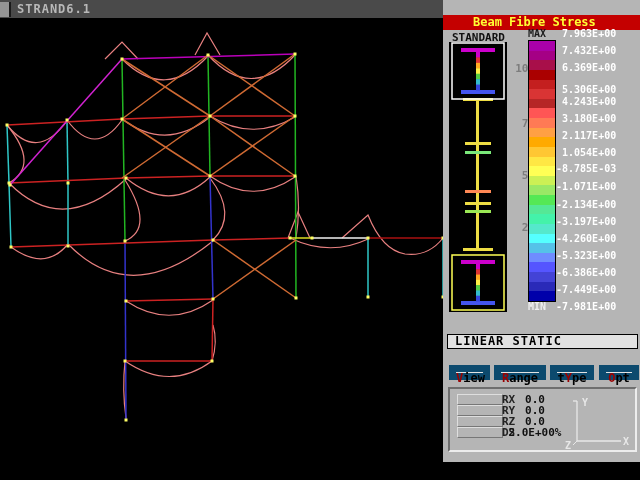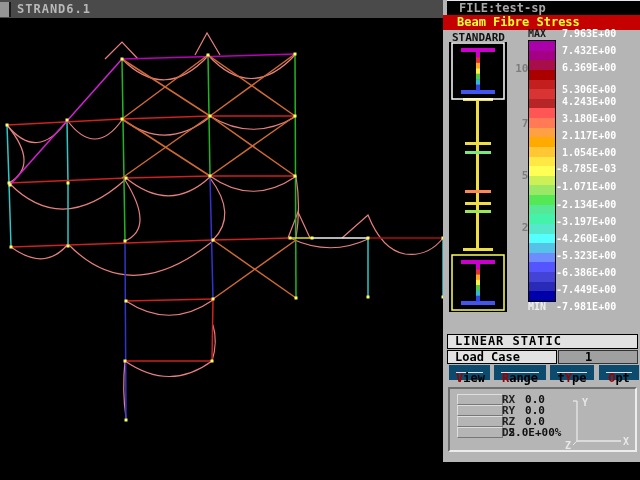--- a/index.html
+++ b/index.html
@@ -12,21 +12,21 @@
             display:flex;align-items:center;z-index:5;}
   .titlebar .corner{width:11px;height:15px;background:#949494;border-right:2px solid #1a1a1a;}
   .titlebar .title{color:#b8b8b8;font-weight:bold;font-size:12px;letter-spacing:1px;padding-left:6px;}
   
   .panel{position:absolute;left:443px;top:0;width:197px;height:462px;background:#b5b5b5;
          border-left:4px solid #b5b5b5;}
   .file-bar{position:absolute;left:0;top:0;width:193px;height:15px;background:#000;
             border-top:1px solid #e8e8e8;color:#a8a8a8;font-weight:bold;font-size:12px;
             padding-left:12px;line-height:14px;}
   .result-bar{position:absolute;left:-4px;top:15px;width:197px;height:15px;background:#c40000;
-              color:#ffff33;font-weight:bold;font-size:12px;padding-left:14px;line-height:15px;}
+              color:#ffff33;font-weight:bold;font-size:12px;padding-left:30px;line-height:15px;}
   .panel-body{position:absolute;left:-4px;top:30px;width:197px;height:432px;background:#b5b5b5;}
   .standard-label{position:absolute;left:9px;top:1px;color:#111;font-weight:bold;font-size:11px;}
   .section-strip{position:absolute;left:6px;top:12px;width:58px;height:270px;background:#000;}
   .pct-tick{position:absolute;left:66px;width:26px;text-align:right;color:#7d7d7d;
             font-size:11px;font-weight:bold;}
   .scale-bands{position:absolute;left:85px;top:10px;width:28px;height:262px;border:1px solid #000;}
   .scale-bands .band{width:100%;}
   .scale-row{position:absolute;left:85px;width:110px;height:14px;font-size:10px;font-weight:bold;
              white-space:pre;}
   .scale-row .prefix{display:inline-block;width:28px;}
@@ -154,21 +154,20 @@
       <rect x="210.5" y="359.5" width="3" height="3" fill="#ffff66"></rect>
       <rect x="124.5" y="418.5" width="3" height="3" fill="#ffff66"></rect>
     </svg>
 
   <div class="titlebar">
     <div class="corner"></div>
     <div class="title">STRAND6.1</div>
   </div>
 
   <div class="panel">
-    <div class="file-bar">FILE:test-sp</div>
     <div class="result-bar">Beam Fibre Stress</div>
 
     <div class="panel-body">
       <div class="standard-label">STANDARD</div>
 
       <svg class="section-strip" id="section-strip" viewBox="0 0 58 270">
           <rect x="0" y="0" width="58" height="270" fill="#000"></rect>
           <rect x="27" y="57" width="3" height="150" fill="#eedd44"></rect>
           <rect x="14" y="56" width="30" height="3" fill="#eedd44"></rect>
           <rect x="16" y="100" width="26" height="3" fill="#eedd44"></rect>
@@ -251,24 +250,20 @@
           <div class="scale-row" style="top: 185.55px;"><span class="prefix"></span><span class="val scale-label-col">-3.197E+00</span></div>
           <div class="scale-row" style="top: 202.6px;"><span class="prefix"></span><span class="val scale-label-col">-4.260E+00</span></div>
           <div class="scale-row" style="top: 219.65px;"><span class="prefix"></span><span class="val scale-label-col">-5.323E+00</span></div>
           <div class="scale-row" style="top: 236.7px;"><span class="prefix"></span><span class="val scale-label-col">-6.386E+00</span></div>
           <div class="scale-row" style="top: 253.75px;"><span class="prefix"></span><span class="val scale-label-col">-7.449E+00</span></div>
           <div class="scale-row" style="top: 270.8px;"><span class="prefix min">MIN</span><span class="val scale-label-col">-7.981E+00</span></div>
         </div>
 
       <div class="analysis-bar">LINEAR STATIC</div>
 
-      <div class="loadcase-row">
-        <div class="lc-label">Load Case</div>
-        <div class="lc-value">1</div>
-      </div>
 
       <div class="menu-row" id="menu-row">
           <div class="menu-btn" style="left: 6px; width: 41px;"><span></span><span class="hot">V</span><span>iew</span></div>
           <div class="menu-btn" style="left: 51px; width: 52px;"><span></span><span class="hot">R</span><span>ange</span></div>
           <div class="menu-btn" style="left: 107px; width: 44px;"><span>t</span><span class="hot">Y</span><span>pe</span></div>
           <div class="menu-btn" style="left: 156px; width: 40px;"><span></span><span class="hot">O</span><span>pt</span></div>
         </div>
 
       <div class="status-box">
         <div id="status-rows">

